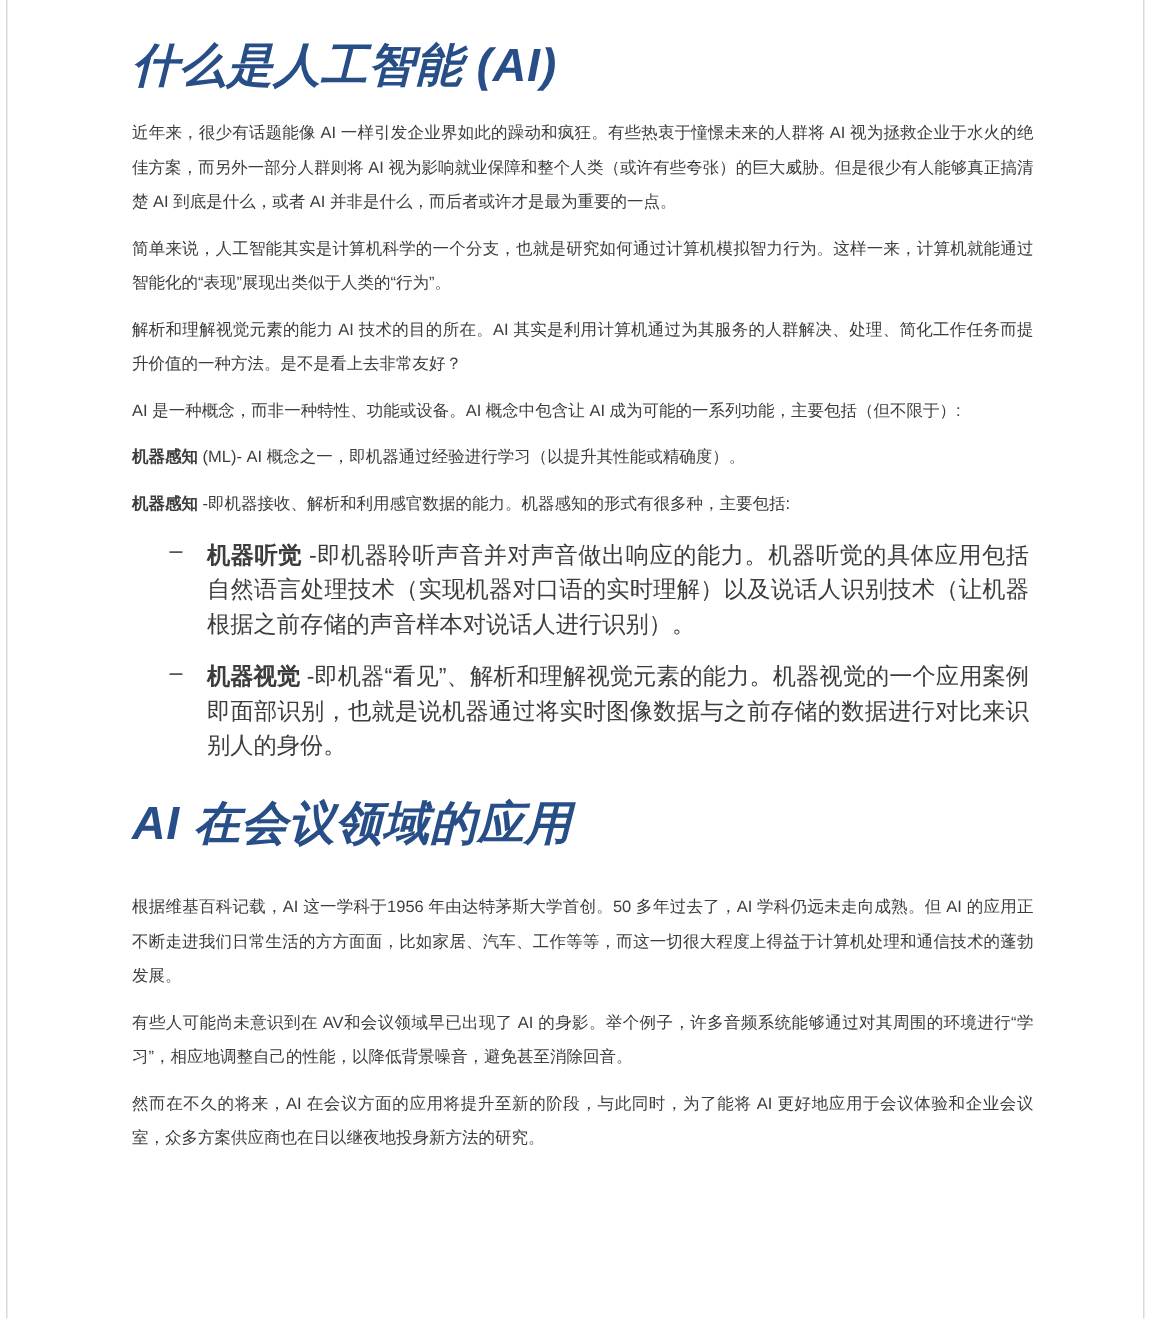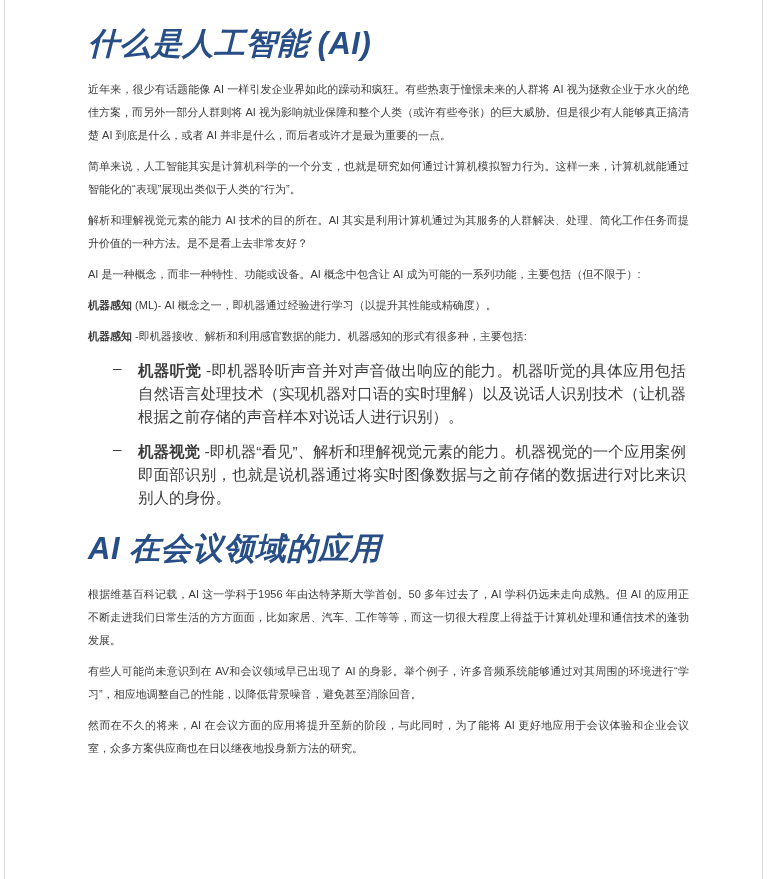--- a/index.html
+++ b/index.html
@@ -34,21 +34,21 @@
 
   h1 {
     margin: 0 0 13px 0;
     font-size: 31px;
     line-height: 42px;
     font-weight: 600;
     color: #274e87;
     letter-spacing: 0.5px;
     font-style: italic;
   }
-  h1.second { margin-top: 16px; margin-bottom: 13px; }
+  h1.second { margin-top: 16px; margin-bottom: 24px; }
 
   p {
     margin: 0 0 8px 0;
     font-size: 11px;
     line-height: 23px;
     text-align: justify;
   }
   p b, .bullet-text b { font-weight: 700; }
 
   .bullet-list { margin: 0 0 8px 0; }

